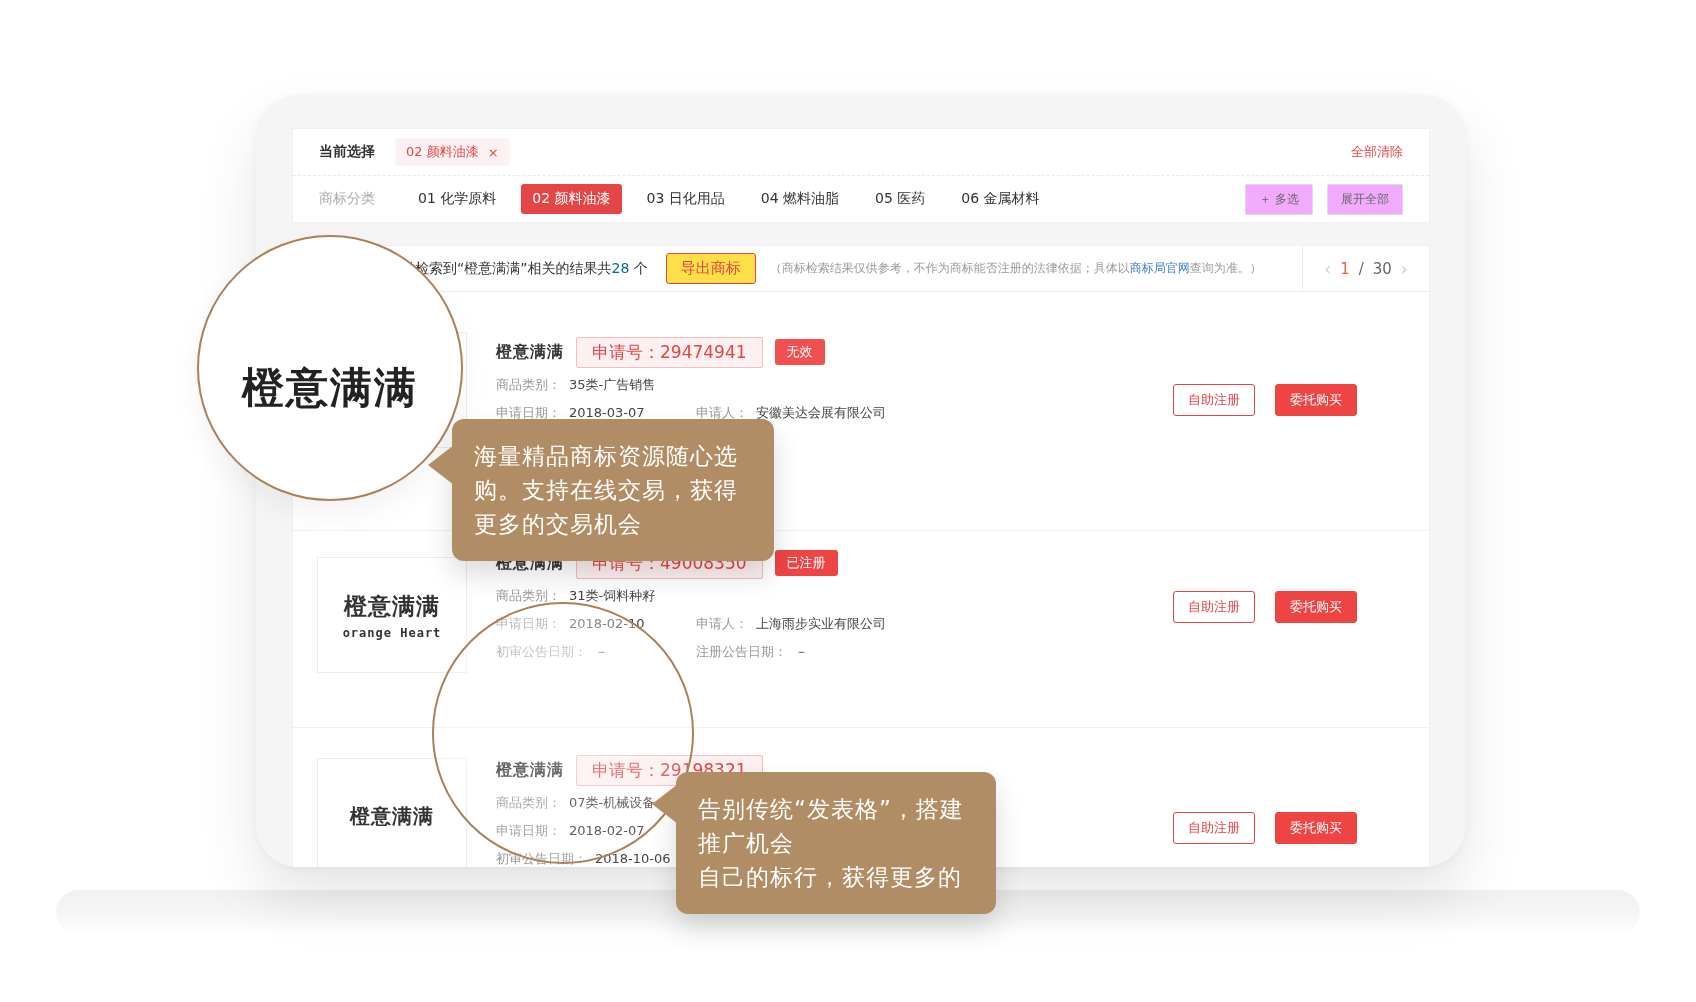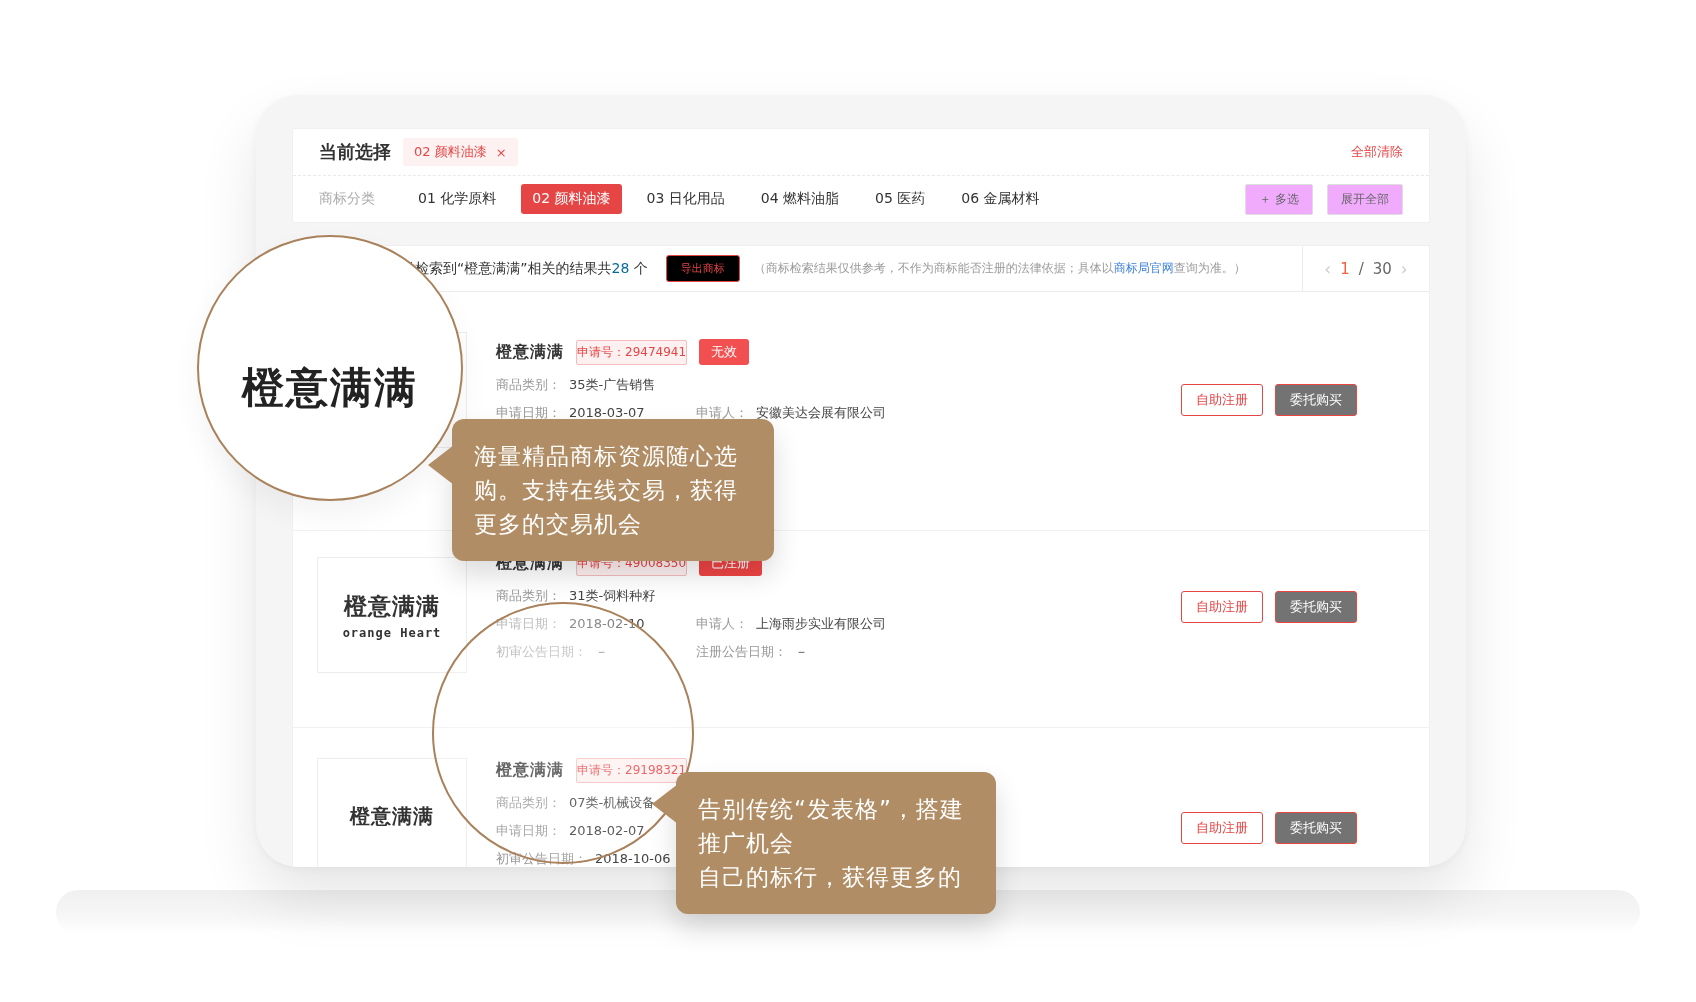--- a/index.html
+++ b/index.html
@@ -11,42 +11,42 @@
   .base-bar { position:absolute; left:56px; top:890px; width:1584px; height:44px; border-radius:24px;
     background:linear-gradient(180deg,#f0f0f1 0%,#f6f6f7 55%,rgba(252,252,252,0) 100%); }
 
   
   .window { position:absolute; left:256px; top:95px; width:1210px; height:772px; background:#f5f5f6;
     border-radius:42px; box-shadow:0 30px 60px rgba(0,0,0,.10), 0 2px 8px rgba(0,0,0,.04); overflow:hidden; }
 
   
   .filter-panel { position:absolute; left:36px; top:33px; width:1138px; background:#fff; border:1px solid #f0f0f0; }
   .filter-row1 { display:flex; align-items:center; height:47px; padding:0 26px; border-bottom:1px dashed #e9e9e9; }
-  .current-label { font-size:18px; color:#333; font-weight:600; margin-right:12px; }
+  .current-label { font-size:14px; color:#333; font-weight:600; margin-right:20px; }
   .filter-tag { display:inline-flex; align-items:center; gap:9px; background:#fdf1f1; color:#e64545;
     font-size:13px; padding:5px 11px; border-radius:3px; cursor:pointer; }
   .filter-tag .tag-close { font-size:13px; line-height:1; }
   .spacer { flex:1; }
   .clear-all { color:#e64545; font-size:13px; cursor:pointer; }
   .filter-row2 { display:flex; align-items:center; height:46px; padding:0 26px; }
   .cat-label { color:#aaa; font-size:14px; margin-right:32px; }
   .cat-item { font-size:14px; color:#333; margin-right:14px; padding:6px 11px; border-radius:3px; cursor:pointer; white-space:nowrap; }
   .cat-item.selected { background:#e64545; color:#fff; }
   .mini-btn { border:1px solid #ddd; color:#666; font-size:12px; padding:6px 13px; margin-left:14px;
     border-radius:2px; background:#f0abfc; white-space:nowrap; cursor:pointer; }
 
   
   .results-panel { position:absolute; left:36px; top:150px; width:1138px; height:622px; background:#fff;
     border:1px solid #f0f0f0; border-bottom:none; }
   .results-header { display:flex; align-items:stretch; height:46px; border-bottom:1px solid #ececec; }
   .rh-left { flex:1; display:flex; align-items:center; padding:0 12px 0 24px; overflow:hidden; }
   .summary { font-size:14px; color:#333; white-space:nowrap; }
   .summary .count { color:#0369a1; }
-  .export-btn { margin-left:18px; border:1px solid #e64545; color:#e64545; font-size:11px; padding:5px 14px;
-    border-radius:3px; background:#000000; white-space:nowrap; cursor:pointer; }
+  .export-btn { margin-left:18px; border:1px solid #e64545; color:#e64545; font-size:15px; padding:5px 14px;
+    border-radius:3px; background:#fde047; white-space:nowrap; cursor:pointer; }
   .note { margin-left:14px; font-size:12px; color:#9b9b9b; white-space:nowrap; }
   .note-link { color:#3d7fd9; cursor:pointer; }
   .rh-pag { width:127px; border-left:1px solid #ececec; display:flex; align-items:center; justify-content:center;
     gap:9px; font-size:15px; }
   .pag-arrow { color:#ccc; font-size:17px; cursor:pointer; }
   .pag-current { color:#f4603e; }
   .pag-sep, .pag-total { color:#666; }
 
   .result-row { position:relative; border-bottom:1px solid #f1f1f2; }
   .row-1 { height:239px; }
@@ -60,37 +60,37 @@
   .thumb-text { font-size:20px; color:#333; font-weight:600; letter-spacing:1px; }
   .thumb-text.serif { font-family:"DejaVu Serif","Liberation Serif",serif; font-size:23px; font-weight:700; }
   .thumb-sub { font-family:"DejaVu Sans Mono","Liberation Mono",monospace; font-size:12px; font-weight:700;
     color:#333; margin-top:4px; letter-spacing:1px; }
   .info { position:absolute; left:203px; }
   .row-1 .info { top:48px; }
   .row-2 .info { top:20px; }
   .row-3 .info { top:30px; }
   .title-row { display:flex; align-items:center; gap:12px; height:24px; }
   .tm-title { font-size:16px; color:#333; font-weight:700; letter-spacing:1px; }
-  .app-tag { border:1px solid #f5bcbc; background:#fdf0f0; color:#e64545; font-size:12px; padding:3px 0;
+  .app-tag { border:1px solid #f5bcbc; background:#fdf0f0; color:#e64545; font-size:17px; padding:3px 15px;
     border-radius:2px; white-space:nowrap; }
   .status-badge { font-size:13px; color:#fff; padding:4px 12px; border-radius:3px; white-space:nowrap; }
   .status-invalid { background:#f25050; }
   .status-registered { background:#ef4444; }
   .field-line { display:flex; margin-top:13px; font-size:13px; line-height:15px; }
   .fcol { display:flex; width:200px; }
   .fcol.auto { width:auto;text-align:center; }
   .fl-label { color:#999; margin-right:8px; white-space:nowrap; }
   .fl-value { color:#444; white-space:nowrap; }
-  .actions { position:absolute; right:72px; display:flex; gap:12px;justify-content:space-between; }
+  .actions { position:absolute; right:72px; display:flex; gap:20px;justify-content:space-between; }
   .row-1 .actions { top:92px; }
   .row-2 .actions { top:60px; }
   .row-3 .actions { top:84px; }
   .btn-outline { border:1px solid #e64545; color:#e64545; background:#fff; font-size:13px; padding:6px 14px;
     border-radius:3px; white-space:nowrap; cursor:pointer; }
-  .btn-solid { border:1px solid #e8463f; background:#737373; color:#fff; font-size:13px; padding:6px 14px;
+  .btn-solid { border:1px solid #e8463f; background:#ef4444; color:#fff; font-size:13px; padding:6px 14px;
     border-radius:3px; white-space:nowrap; cursor:pointer; }
 
   
   .magnifier { position:absolute; border-radius:50%; border:2px solid #a9815a; z-index:30; }
   .magnifier-1 { left:197px; top:235px; width:266px; height:266px; background:#fff;
     box-shadow:0 14px 30px rgba(0,0,0,.05); display:flex; align-items:center; justify-content:center; }
   .magnifier-1 .mag-text { font-size:42px; font-weight:600; color:#222; letter-spacing:2px; transform:translateY(20px); }
   .magnifier-2 { left:432px; top:602px; width:262px; height:262px;
     background:radial-gradient(circle at 50% 28%, rgba(255,255,255,.55) 0%, rgba(255,255,255,.18) 55%, rgba(255,255,255,.05) 100%); }
   .callout { position:absolute; background:#b08d64; border-radius:12px; padding:20px 22px; z-index:40;

